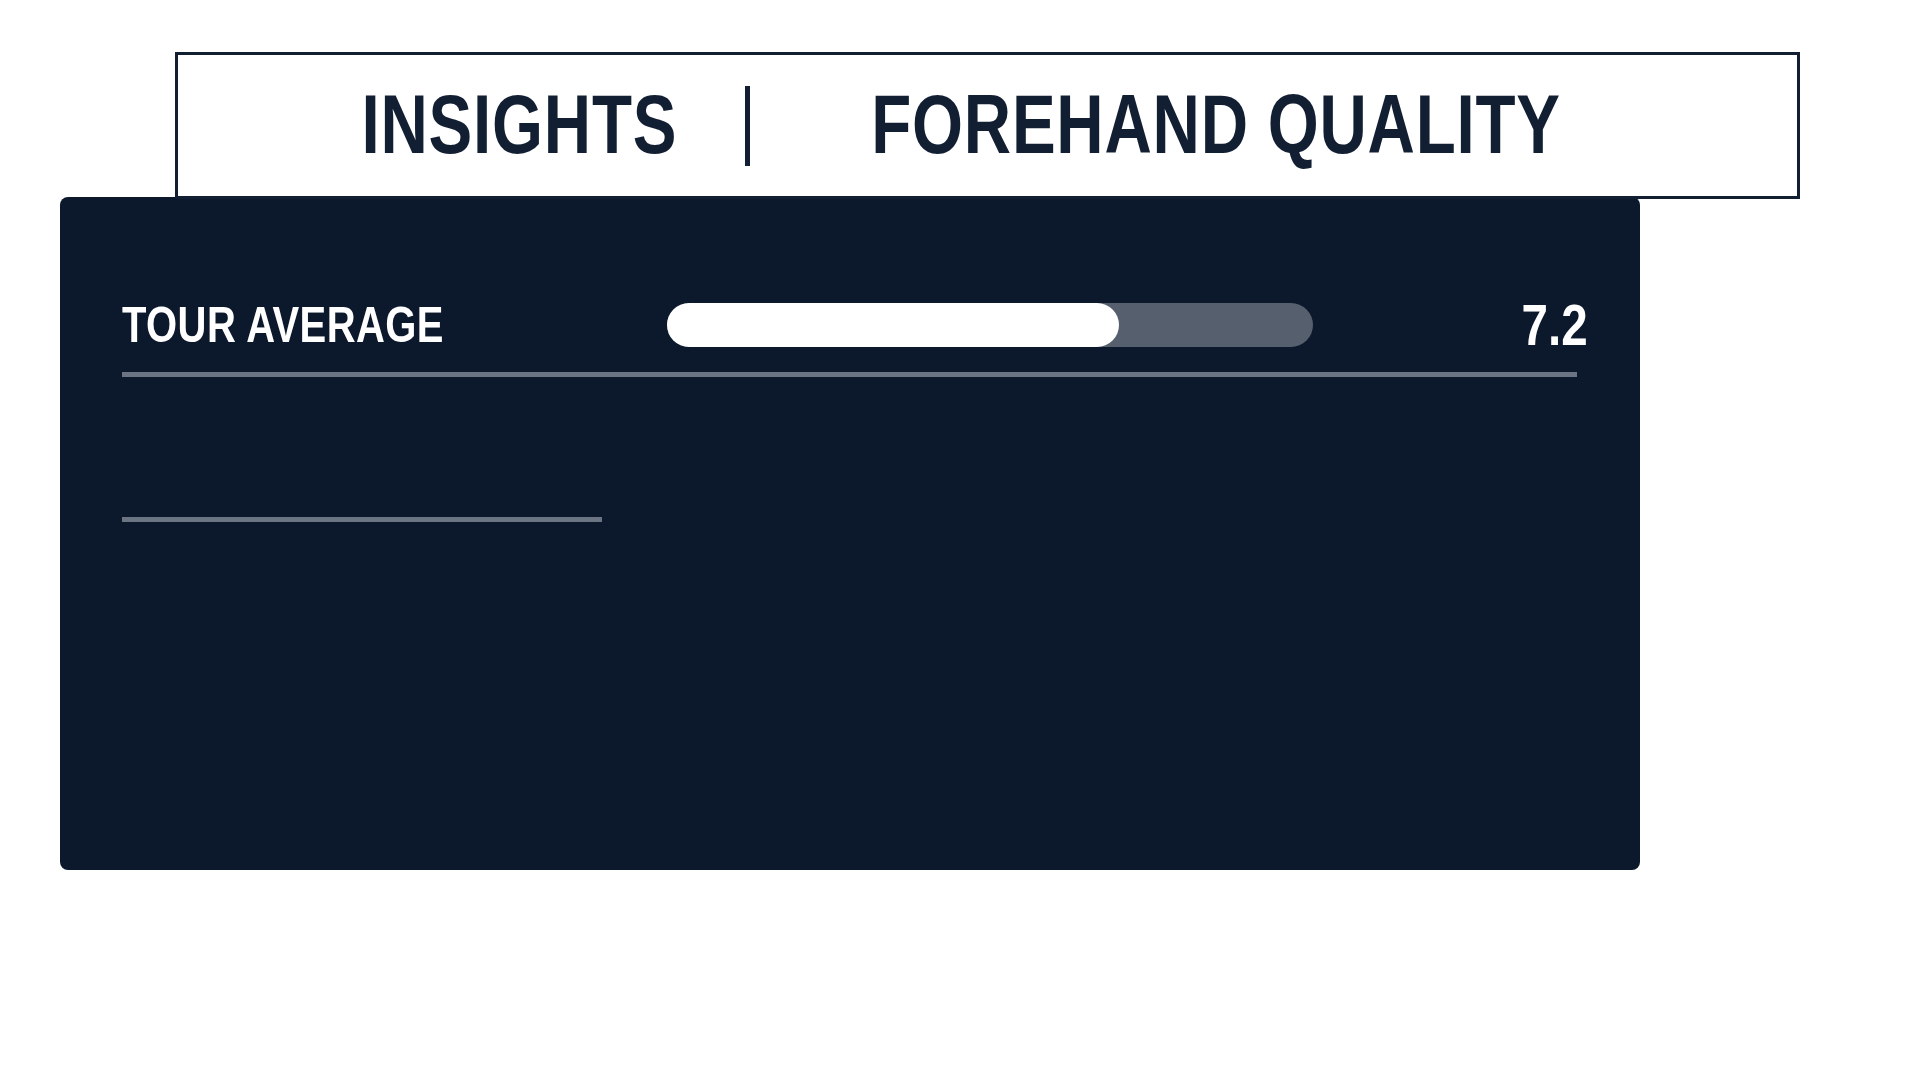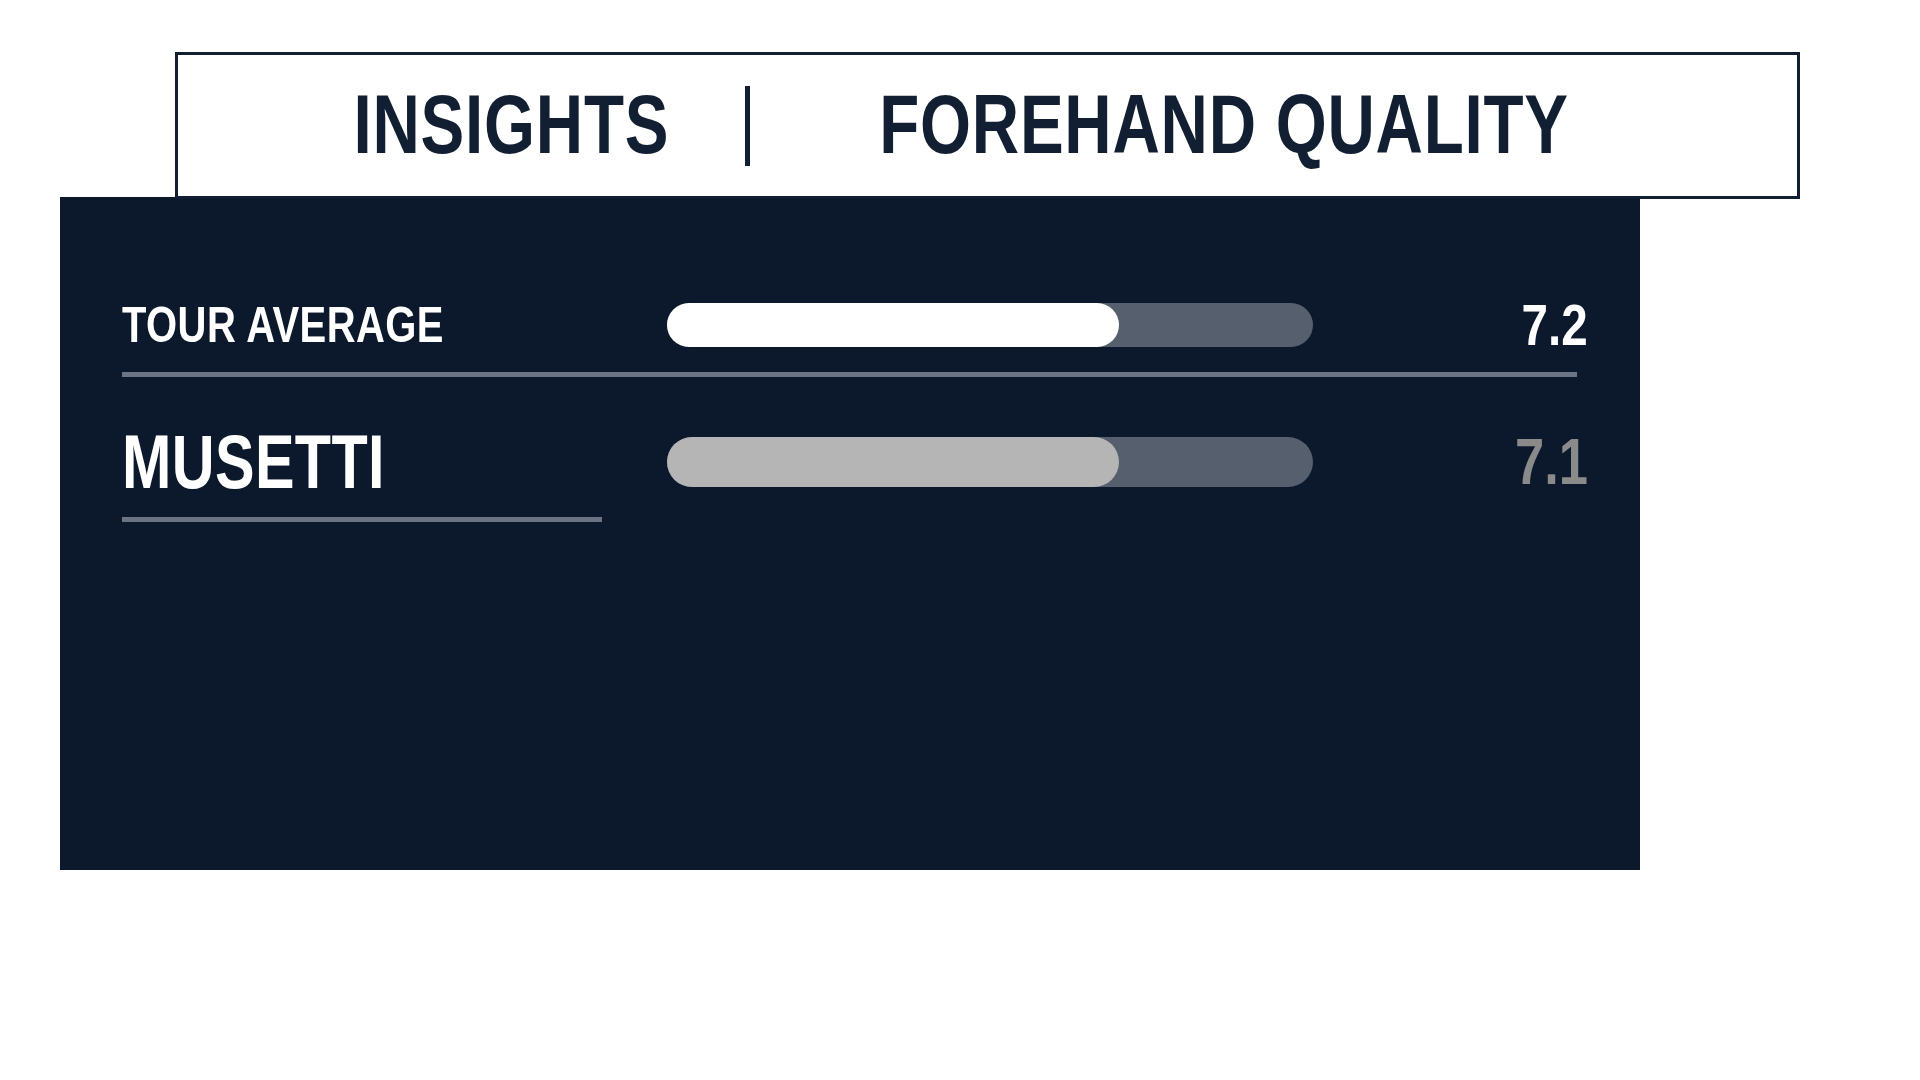--- a/index.html
+++ b/index.html
@@ -35,21 +35,21 @@
     box-sizing: border-box;
     z-index: 3;
     display: flex;
     align-items: center;
     justify-content: center;
   }
   .title-row {
     display: flex;
     align-items: flex-end;
     justify-content: center;
-    gap: 16px;
+    gap: 8px;
     transform: translateY(-2px);
   }
   .title-word {
     font-family: "Liberation Sans Narrow", "Liberation Sans", sans-serif;
     font-weight: 700;
     font-size: 84px;
     line-height: 84px;
     letter-spacing: 1px;
     color: #121f33;
     transform: scaleX(0.78);
@@ -66,20 +66,21 @@
 
   
   .panel {
     position: absolute;
     left: 60px;
     top: 197px;
     width: 1580px;
     height: 673px;
     background: #0c182b;
     z-index: 2;
+    border-radius: 8px;
   }
 
   .rows {
     position: absolute;
     left: 0;
     top: 0;
     width: 100%;
     height: 100%;
   }
 
@@ -197,28 +198,20 @@
 
       <div class="row row-0">
         <div class="row-label" style="color: rgb(255, 255, 255);">TOUR AVERAGE</div>
         <div class="bar-wrap">
           <div class="bar-track"></div>
           <div class="bar-fill" style="width: 70%; background: rgb(255, 255, 255);"></div>
         </div>
         <div class="row-score" style="color: rgb(255, 255, 255);">7.2</div>
       </div>
 
-      <div class="row row-1">
-        <div class="row-label" style="color: rgb(255, 255, 255);">MUSETTI</div>
-        <div class="bar-wrap">
-          <div class="bar-track"></div>
-          <div class="bar-fill" style="width: 70%; background: rgb(181, 181, 181);"></div>
-        </div>
-        <div class="row-score" style="color: rgb(138, 138, 138);">7.1</div>
-      </div>
 
 
     </div>
   </div>
 
   <div class="title-card">
     <div class="title-row">
       <span class="title-word">INSIGHTS</span>
       <span class="title-sep"></span>
       <span class="title-word">FOREHAND QUALITY</span>

